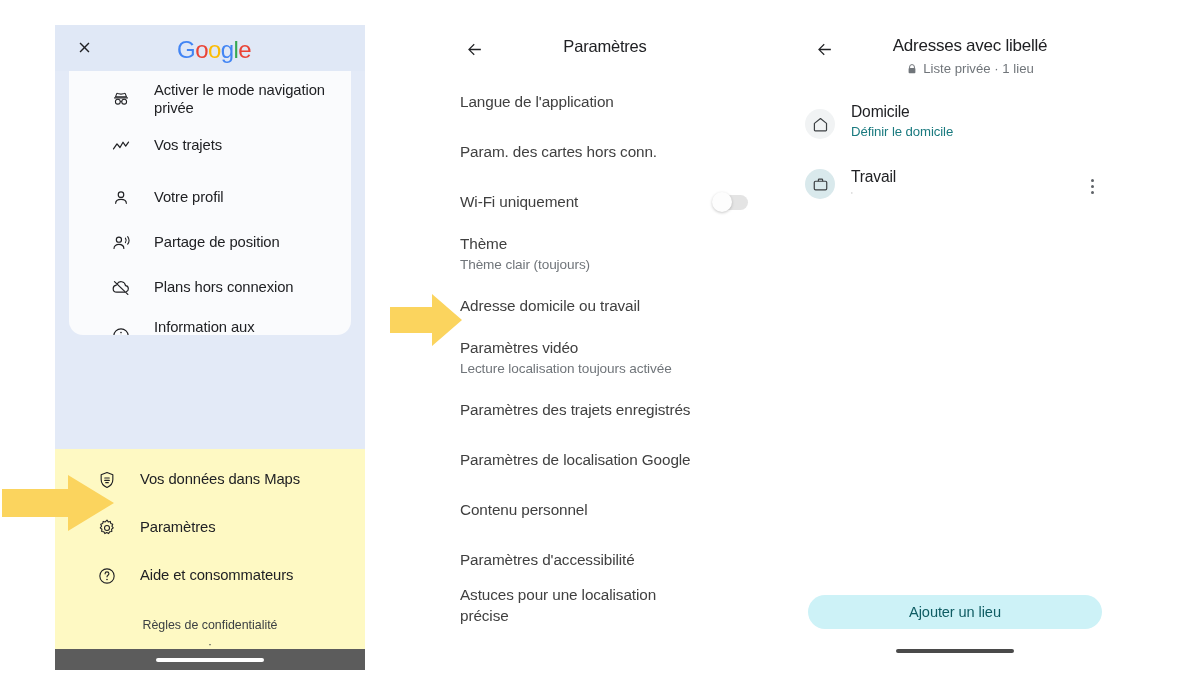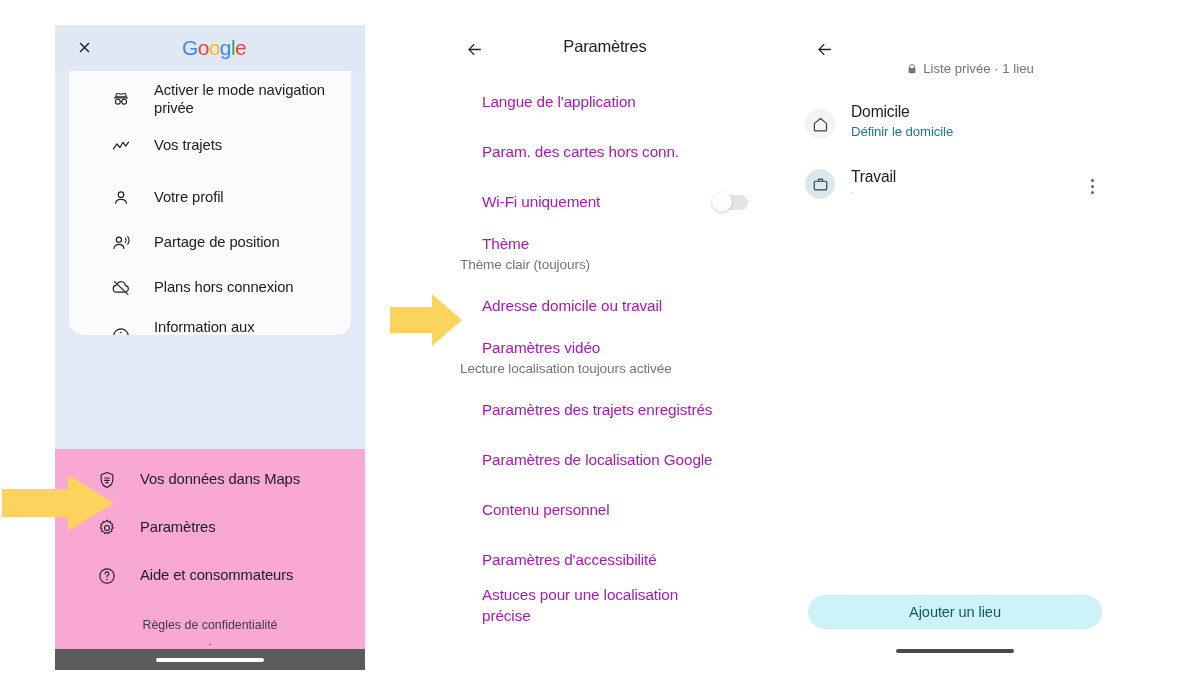--- a/index.html
+++ b/index.html
@@ -28,34 +28,34 @@
     position: absolute; left: 18px; top: 11px;
     width: 22px; height: 22px;
     display: flex; align-items: center; justify-content: center;
     color: #202124; font-size: 19px; line-height: 1;
     cursor: pointer;
   }
   .g-logo {
     position: absolute; left: 8px; right: 0; top: 11px;
     text-align: center;
     font-family: "Liberation Sans", sans-serif;
-    font-size: 21px; letter-spacing: -0.6px; font-weight: 400;
+    font-size: 24px; letter-spacing: -0.6px; font-weight: 400;
   }
   .g-logo span { display: inline; }
 
   .drawer-card {
     position: absolute; left: 14px; right: 14px; top: 46px;
     height: 264px;
     background: #fafbfd;
     border-radius: 0 0 14px 14px;
     overflow: hidden;
   }
   .drawer-lower {
     position: absolute; left: 0; right: 0; top: 424px; bottom: 0;
-    background: #f9a8d4;
+    background: #fef9c3;
   }
 
   .menu-item {
     display: flex; align-items: center;
     gap: 22px;
     padding: 0 0 0 41px;
     min-height: 45px;
     cursor: pointer;
   }
   .menu-item .mi-icon {
@@ -109,21 +109,21 @@
     letter-spacing: -0.2px;
   }
   .set-row {
     position: relative;
     padding: 0 22px 0 20px;
     min-height: 50px;
     display: flex; align-items: center; justify-content: space-between;
     cursor: pointer;
   }
   .set-row .st-wrap { display: flex; flex-direction: column; gap: 3px; }
-  .set-title { font-size: 15.3px; color: #a21caf; letter-spacing: -0.1px; line-height: 1.2; margin-left: 22px; }
+  .set-title { font-size: 15.3px; color: #404040; letter-spacing: -0.1px; line-height: 1.2; }
   .set-sub { font-size: 13.6px; color: #70757a; letter-spacing: -0.1px; line-height: 1.2; }
   .toggle {
     width: 34px; height: 15px; border-radius: 9px; background: #e4e4e4;
     position: relative; flex: 0 0 auto; cursor: pointer;
   }
   .toggle .knob {
     position: absolute; left: -2px; top: -3px;
     width: 20px; height: 20px; border-radius: 50%;
     background: #fdfdfd; box-shadow: 0 1px 3px rgba(0,0,0,0.22);
   }
@@ -402,20 +402,21 @@
 
   </div>
 
   <div class="panel-right">
     <div class="right-header">
       <div class="back-arrow" style="left:22px; top:12px;">
         <svg width="19" height="19" viewBox="0 0 24 24">
           <path d="M20 11.2H6.9l5.3-5.3-1.1-1.1L3.9 12l7.2 7.2 1.1-1.1-5.3-5.3H20z" fill="#202124"></path>
         </svg>
       </div>
+      <div class="right-title">Adresses avec libellé</div>
       <div class="right-sub">
         <span style="display:inline-flex;">
           <svg width="12" height="12" viewBox="0 0 24 24">
             <path d="M7.2 10.4V8a4.8 4.8 0 1 1 9.6 0v2.4" fill="none" stroke="#70757a" stroke-width="2"></path>
             <rect x="5.2" y="10.2" width="13.6" height="10.2" rx="1.8" fill="#70757a"></rect>
           </svg>
         </span>
         <span>Liste privée · 1 lieu</span>
       </div>
     </div>

